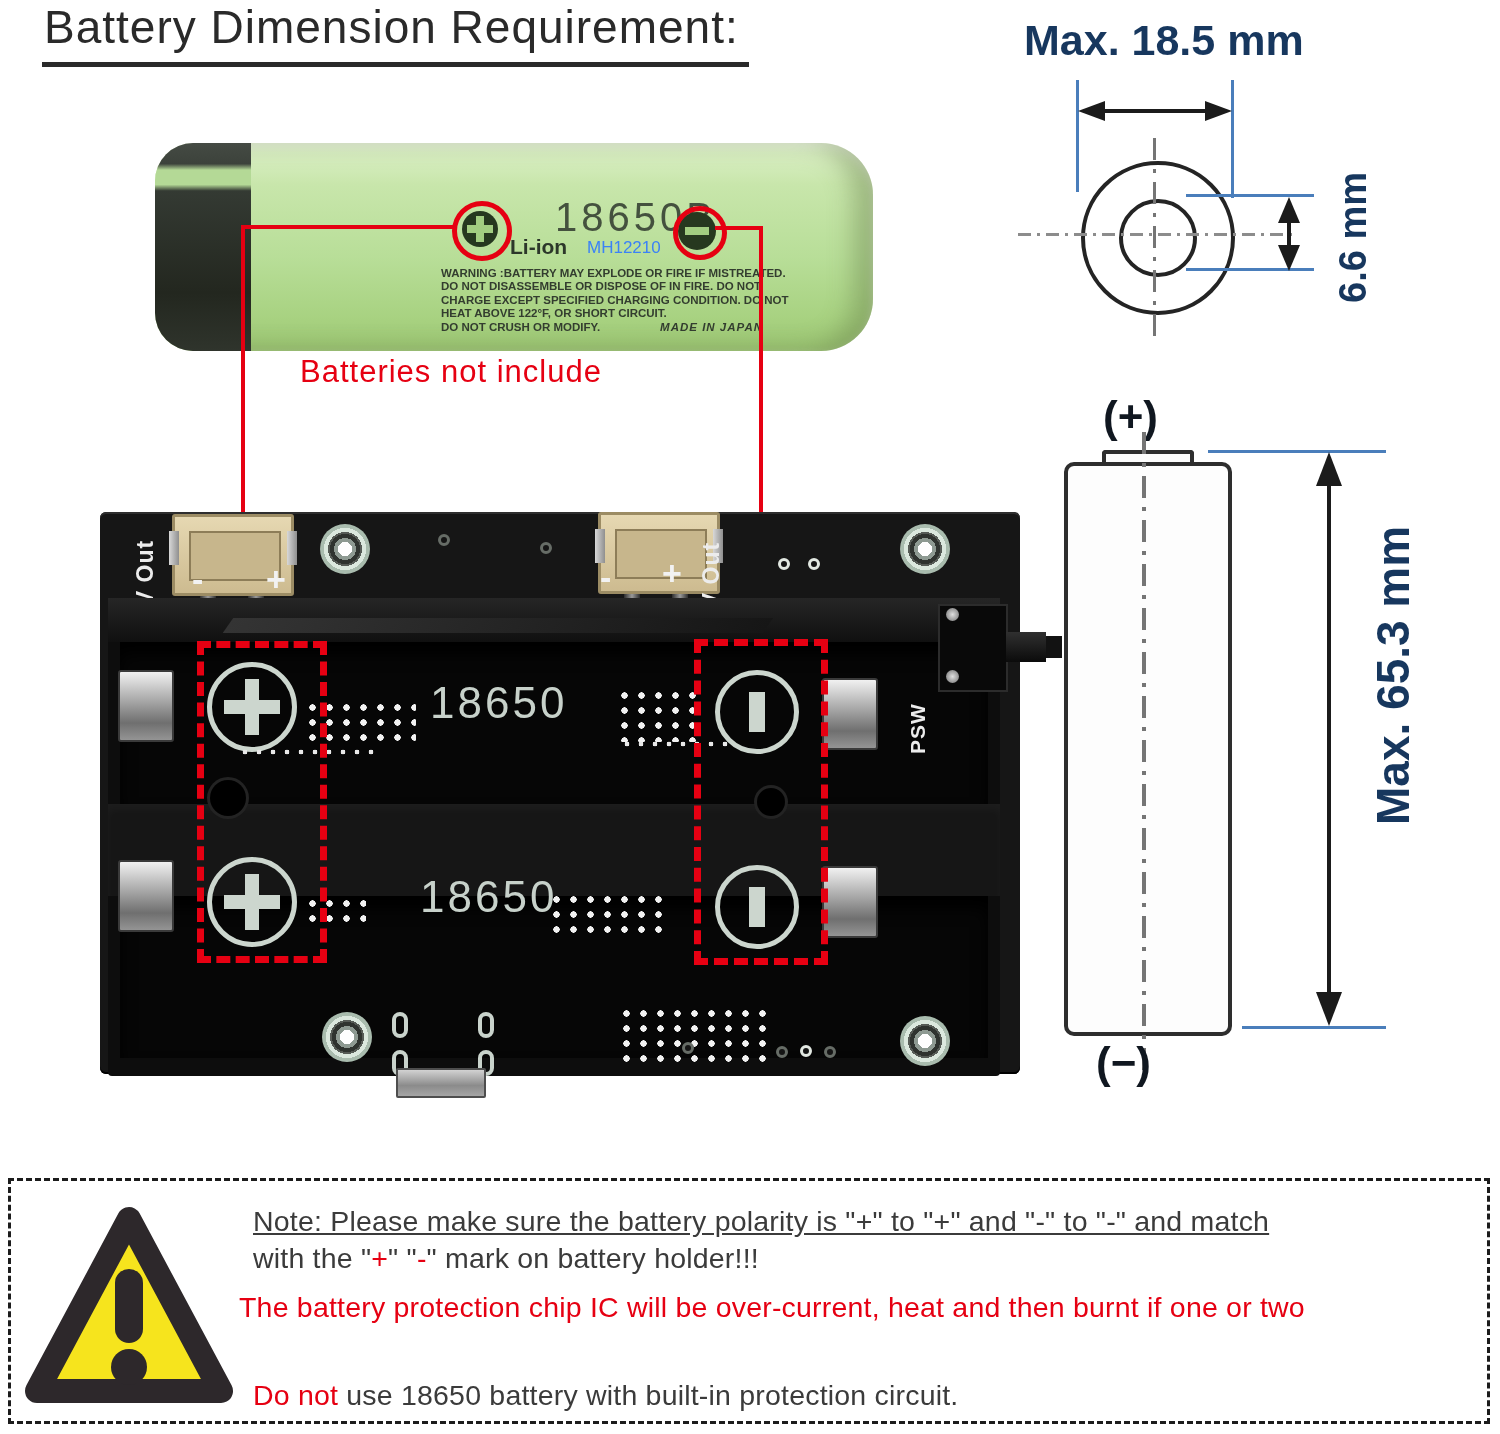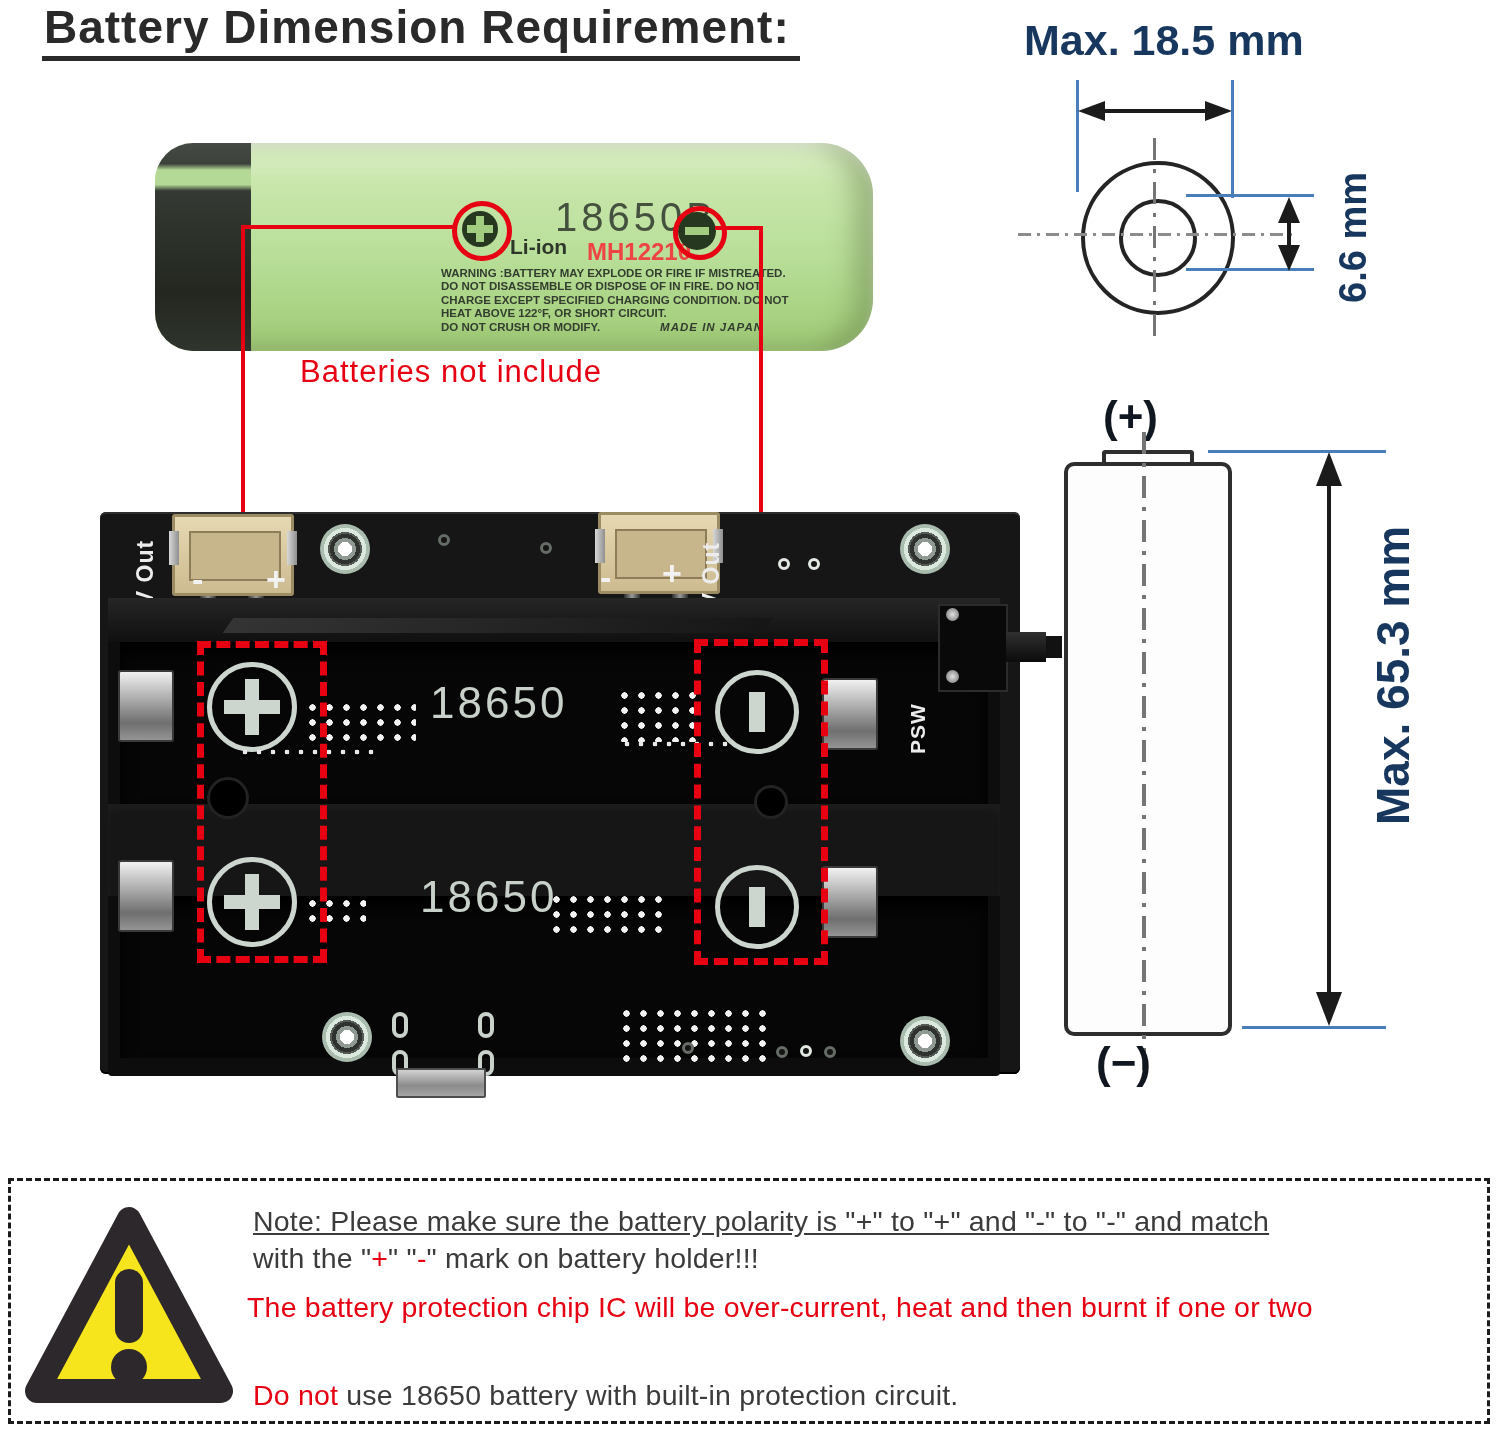--- a/index.html
+++ b/index.html
@@ -2,33 +2,33 @@
 <html><head>
 <meta charset="utf-8">
 <style>
   html,body{margin:0;padding:0;background:#fff;}
   .canvas{position:relative;width:1500px;height:1434px;background:#fff;overflow:hidden;
           font-family:"Liberation Sans", sans-serif;}
   .abs{position:absolute;}
   .tri{position:absolute;width:0;height:0;}
 
   
-  .page-title{position:absolute;left:42px;top:0px;font-size:46px;font-weight:bold;color:#2a2a2a;
-    letter-spacing:1px;border-bottom:5px solid #2a2a2a;padding:0 10px 2px 2px;}
+  .page-title{position:absolute;left:42px;top:0px;font-size:46px;font-weight:normal;color:#2a2a2a;
+    letter-spacing:1px;border-bottom:5px solid #2a2a2a;padding:0 10px 8px 2px;}
 
   
   .batt{position:absolute;left:155px;top:143px;width:718px;height:208px;}
   .batt-body{position:absolute;inset:0;border-radius:38px 52px 52px 38px;
     background:linear-gradient(180deg,#dff2cb 0%,#c8e6ab 20%,#b8de98 55%,#a8d281 84%,#9cc673 100%);
     box-shadow:inset -20px 0 24px rgba(90,110,60,.38), inset 0 4px 10px rgba(255,255,255,.55);}
   .batt-cap{position:absolute;left:0;top:0;width:96px;height:100%;border-radius:38px 0 0 38px;
     background:linear-gradient(180deg,#454b44 0%,#3c423b 10%,#b4d996 13%,#b4d996 20%,#343a33 23%,#23271f 72%,#2f342c 100%);}
   .batt-model{position:absolute;left:400px;top:52px;font-size:40px;color:#44513e;letter-spacing:4px;}
   .batt-chem{position:absolute;left:355px;top:92px;font-size:21px;font-weight:bold;color:#2c372a;}
-  .batt-code{position:absolute;left:432px;top:95px;font-size:24px;font-weight:bold;color:#ef4444;}
+  .batt-code{position:absolute;left:432px;top:95px;font-size:17px;font-weight:normal;color:#3b82f6;}
   .batt-warn{position:absolute;left:286px;top:124px;width:336px;font-size:11.5px;font-weight:bold;
     color:#333d2f;line-height:13.4px;white-space:nowrap;}
   .warn-last{display:flex;justify-content:space-between;width:322px;}
   .made-in{font-style:italic;letter-spacing:1px;}
   .term{position:absolute;border-radius:50%;background:#26381f;}
   .tbar{position:absolute;background:#a2cd81;}
 
   
   .redline{position:absolute;background:#e60012;}
   .red-ring{position:absolute;border:5px solid #e60012;border-radius:50%;}
@@ -268,19 +268,19 @@
   <div class="note-box">
     <svg style="position:absolute;left:12px;top:24px;" width="212" height="204" viewBox="0 0 106 102">
       <path d="M53 7 L99 93 L7 93 Z" fill="#f6e41d" stroke="#2d282b" stroke-width="12" stroke-linejoin="round"></path>
       <rect x="46" y="32" width="14" height="37" rx="7" fill="#2d282b"></rect>
       <circle cx="53" cy="81" r="9" fill="#2d282b"></circle>
     </svg>
     <div class="note-line" style="left:242px;top:24px;text-decoration:underline;">Note: Please make sure the battery polarity is "+" to "+" and "-" to "-" and match</div>
     <div class="note-line" style="left:242px;top:61px;">
       <span>with the "</span><span class="note-red">+</span><span>" "</span><span class="note-red">-</span><span>" mark on battery holder!!!</span>
     </div>
-    <div class="note-line note-red" style="left:236px;top:110px;">The battery protection chip IC will be over-current, heat and then burnt if one or two</div>
+    <div class="note-line note-red" style="left:228px;top:110px;">The battery protection chip IC will be over-current, heat and then burnt if one or two</div>
     <div class="note-line" style="left:242px;top:198px;">
       <span class="note-red">Do not</span><span> use 18650 battery with built-in protection circuit.</span>
     </div>
   </div>
 
 </div>
 
 </body></html>

